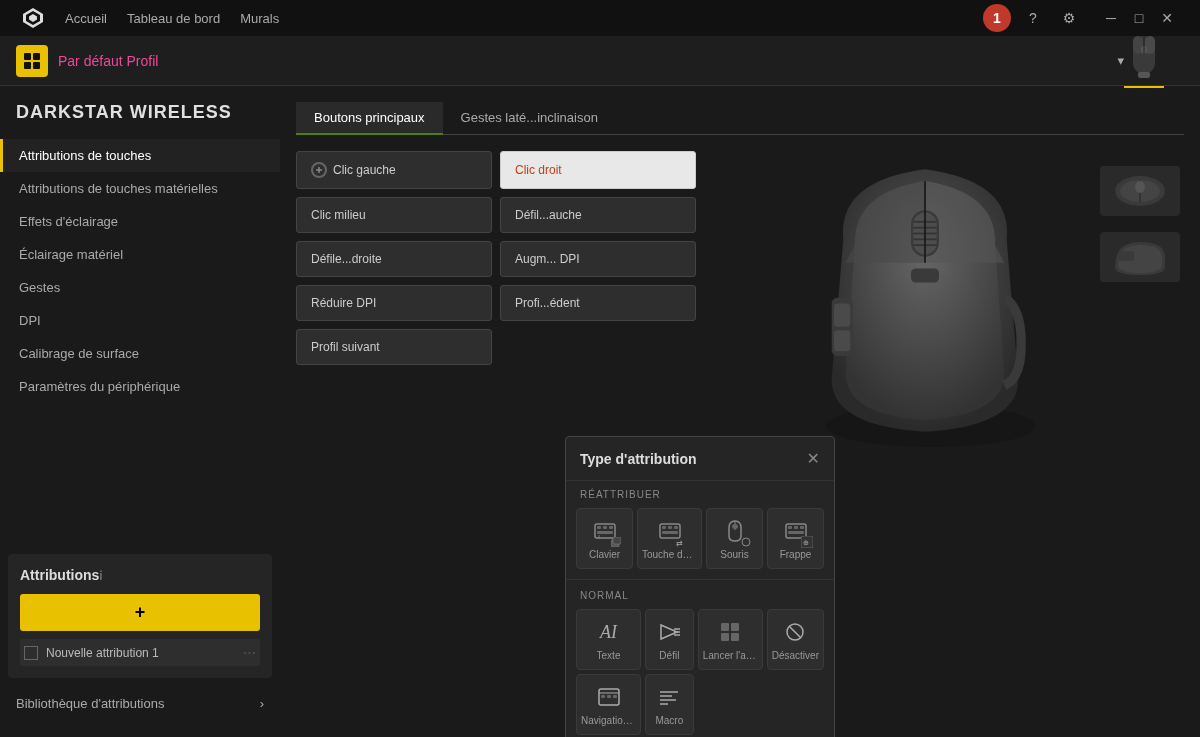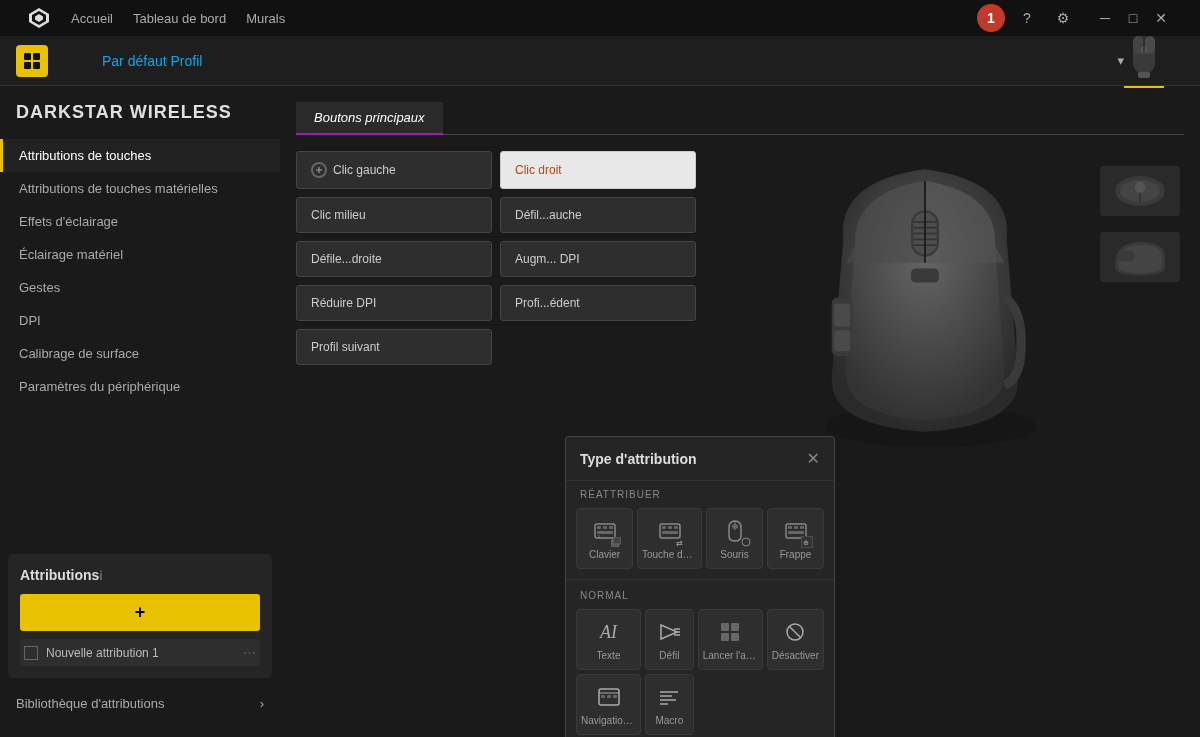--- a/index.html
+++ b/index.html
@@ -12,21 +12,21 @@
       font-size: 13px;
       overflow: hidden;
     }
 
     
     .titlebar {
       display: flex;
       align-items: center;
       background: #111;
       height: 36px;
-      padding: 0 27px;
+      padding: 0 21px;
       gap: 20px;
     }
     .titlebar-logo {
       width: 24px;
       height: 24px;
       display: flex;
       align-items: center;
       justify-content: center;
     }
     .titlebar-logo svg { width: 24px; height: 24px; }
@@ -88,23 +88,22 @@
       background: #e8c200;
       border-radius: 4px;
       display: flex;
       align-items: center;
       justify-content: center;
       margin-right: 10px;
     }
     .profile-icon svg { width: 18px; height: 18px; }
     .profile-name {
       flex: 1;
-      color: #0ea5e9;
+      color: #ec4899;
       font-size: 14px;
-      margin-left: 44px;
     }
     .profile-chevron {
       color: #aaa;
       cursor: pointer;
     }
 
     
     .main {
       display: flex;
       height: calc(737px - 36px - 50px);
@@ -225,23 +224,22 @@
     .tab {
       padding: 8px 18px;
       cursor: pointer;
       color: #aaa;
       font-size: 13px;
       border-bottom: 2px solid transparent;
       margin-bottom: -1px;
     }
     .tab.active {
       color: #fff;
-      border-bottom: 2px solid #a21caf;
+      border-bottom: 2px solid #4d7c0f;
       background: #2a2a2a;
-      font-style: italic;
     }
 
     
     .button-grid {
       display: grid;
       grid-template-columns: 1fr 1fr;
       gap: 8px;
       max-width: 400px;
     }
     .btn-assign {
@@ -477,20 +475,21 @@
     <div class="library-btn">
       <span>Bibliothèque d'attributions</span>
       <span>›</span>
     </div>
   </div>
 
   <div class="content">
 
     <div class="tabs">
       <div class="tab active">Boutons principaux</div>
+      <div class="tab">Gestes laté...inclinaison</div>
     </div>
 
     <div class="button-grid">
 
       <div class="btn-assign">
         <div class="icon-circle">
           <svg width="8" height="8" viewBox="0 0 8 8">
               <line x1="4" y1="1" x2="4" y2="7" stroke="#888" stroke-width="1.5"></line>
               <line x1="1" y1="4" x2="7" y2="4" stroke="#888" stroke-width="1.5"></line>
             </svg>

